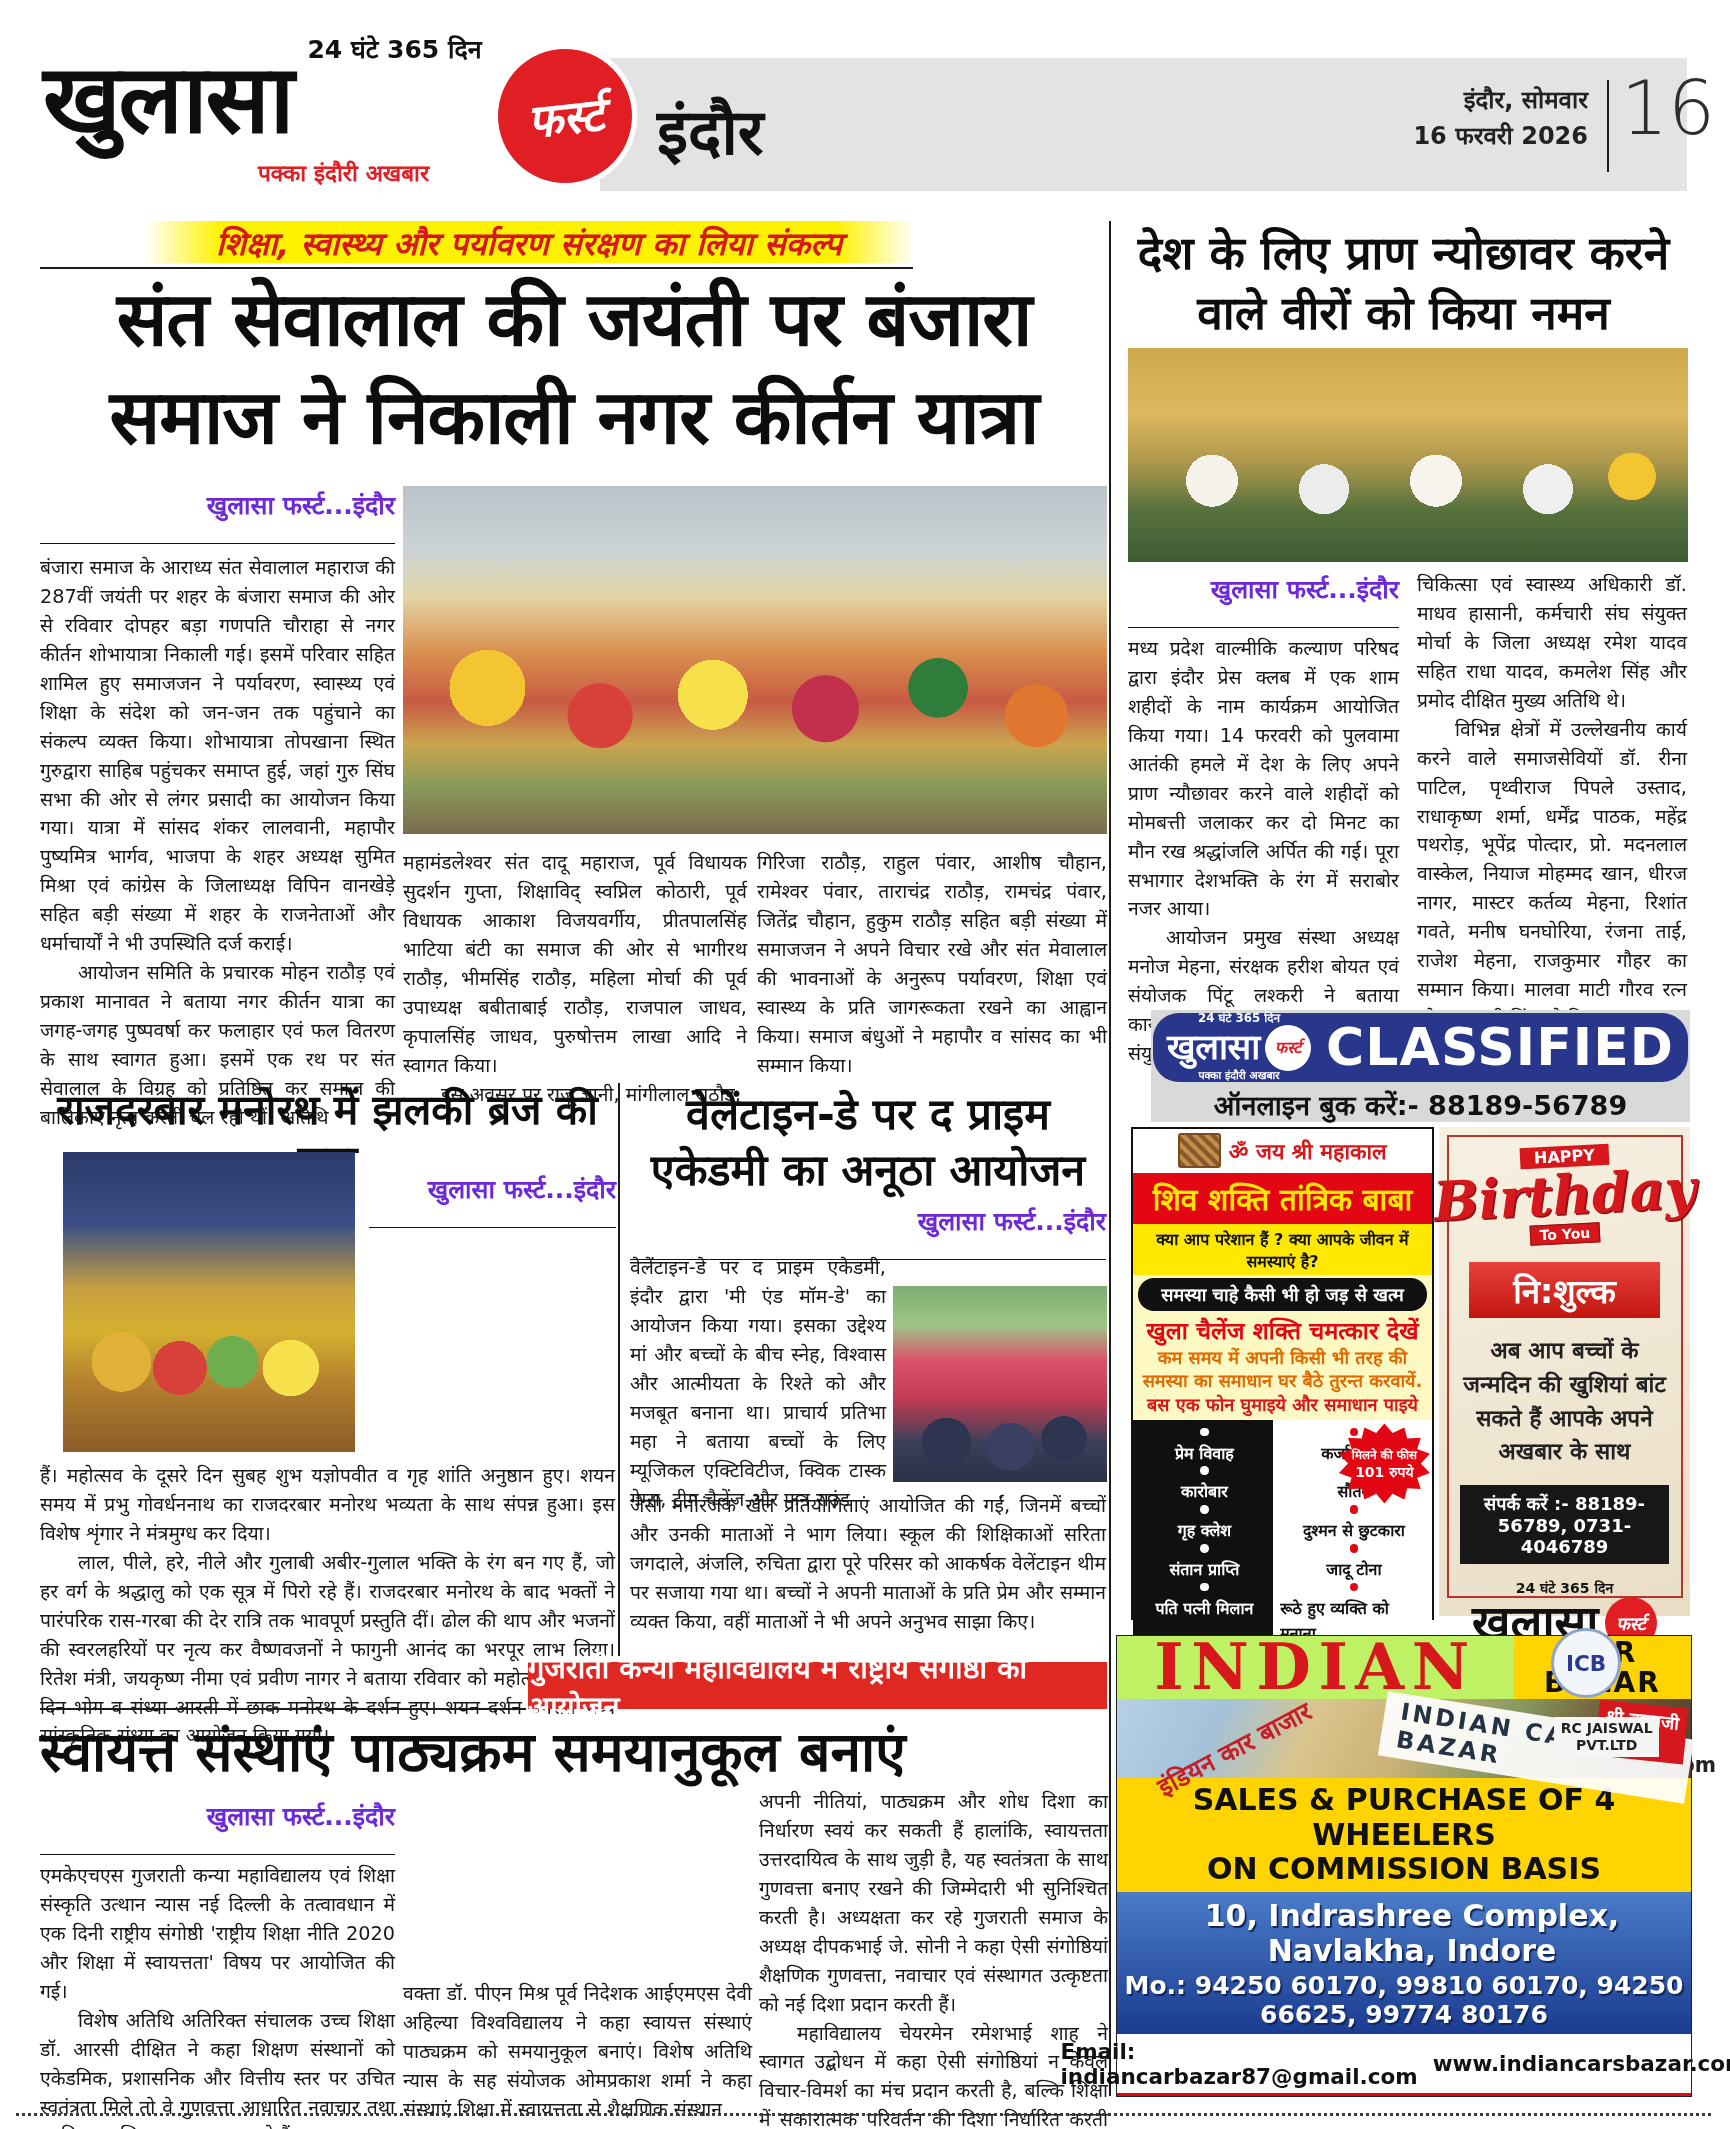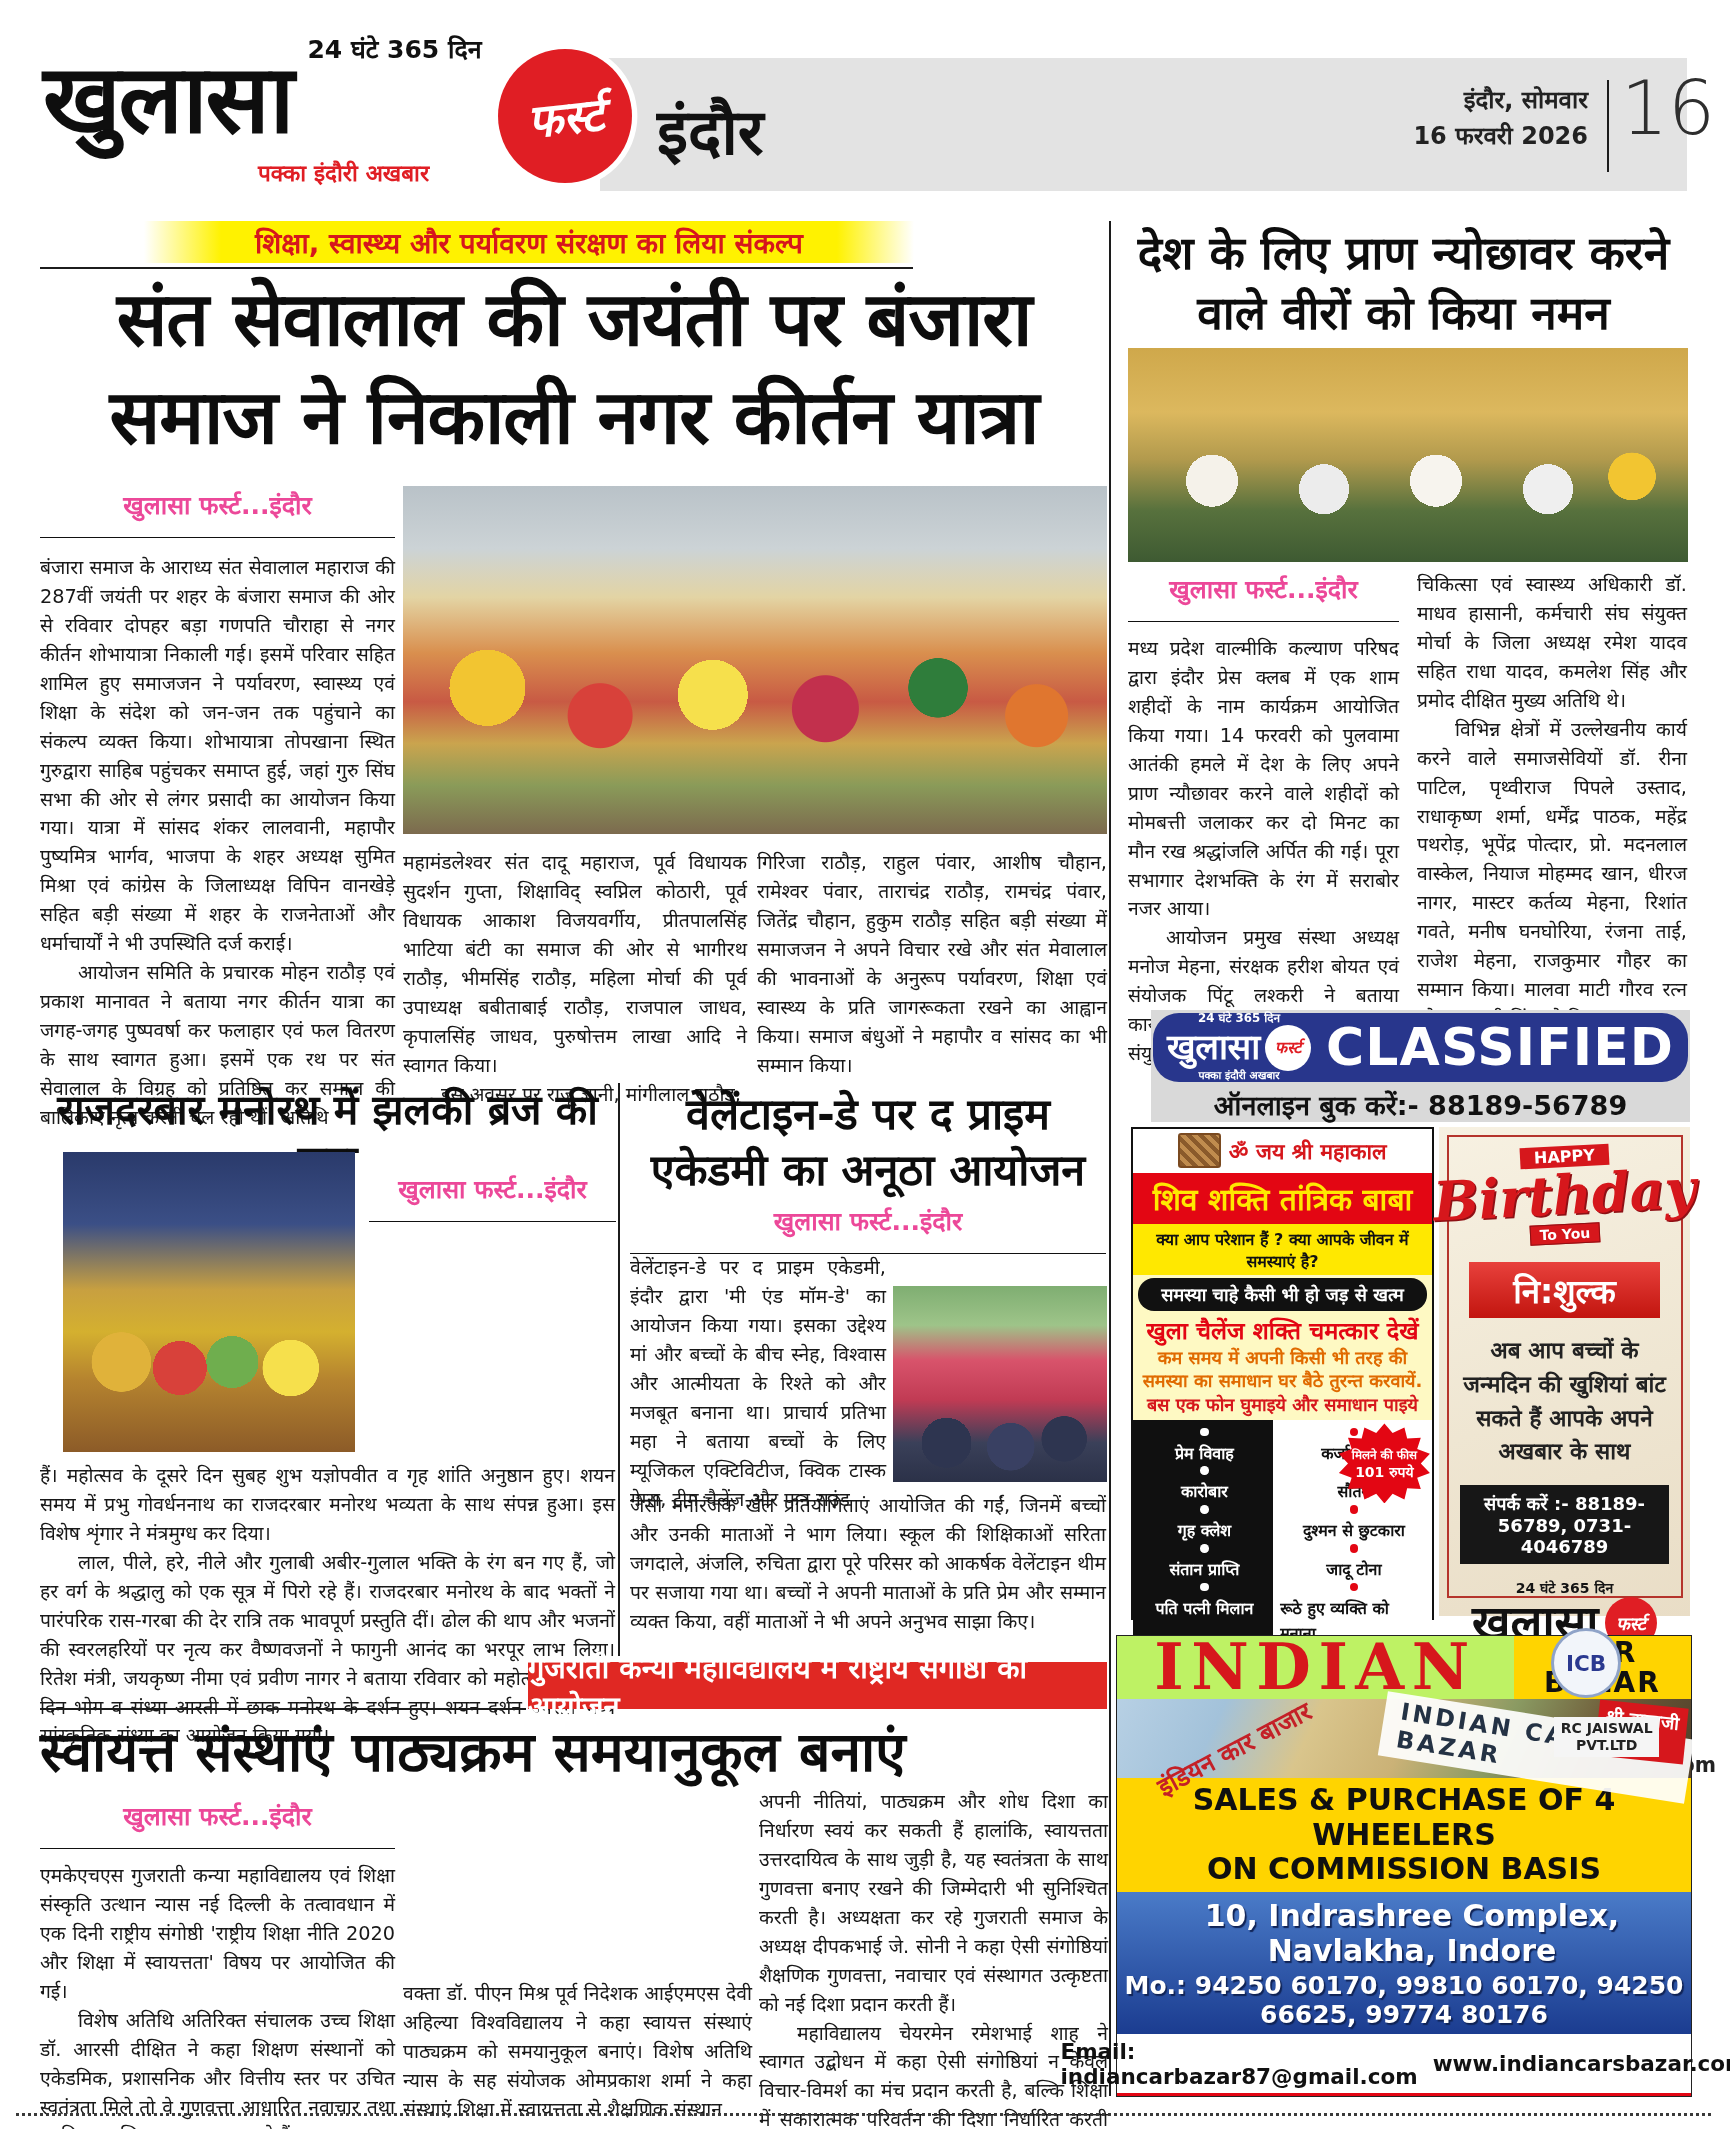--- a/index.html
+++ b/index.html
@@ -17,29 +17,29 @@
               align-items:center;justify-content:center;box-shadow:0 0 0 5.4px #fff;}
   .mast-badge span{color:#fff;font-size:46px;font-weight:900;font-style:italic;transform:rotate(-6deg);}
   .mast-sub{font-size:22.5px;font-weight:800;color:#e01e24;}
   .gray-band{background:#e3e3e3;}
   .edition{font-size:63px;font-weight:900;color:#111;}
   .dateblock{font-size:24px;font-weight:800;text-align:right;line-height:1.5;color:#222;}
   .pagenum{font-size:74px;font-weight:300;color:#2e2e2e;}
 
   
   .kicker{background:linear-gradient(90deg,rgba(255,242,0,0) 0%,#fff200 10%,#fff200 90%,rgba(255,242,0,0) 100%);
-          color:#d6171c;font-weight:800;font-size:28px;display:flex;align-items:center;justify-content:center;}
+          color:#d6171c;font-weight:800;font-size:32px;display:flex;align-items:center;justify-content:center;font-style:italic;}
   .headline{font-weight:900;color:#0d0d0d;text-align:center;line-height:1.25;}
   .h-main{font-size:75px;letter-spacing:-1.1px;}
   .h-right{font-size:46px;}
   .h-raj{font-size:41px;}
   .h-val{font-size:43px;}
   .h-sem{font-size:55px;}
-  .byline{font-weight:800;font-size:25px;text-align:center;border-bottom:1.6px solid #111;
-          padding-bottom:16px;color:#ec4899;}
+  .byline{font-weight:800;font-size:25px;text-align:right;border-bottom:1.6px solid #111;
+          padding-bottom:22px;color:#6d28d9;}
   .jt{font-size:19.3px;line-height:1.5;text-align:justify;color:#181818;}
   .jt p{margin:0;}
   .jt p.ind{text-indent:38px;}
   .redband{background:#e02823;color:#fff;font-weight:800;display:flex;align-items:center;justify-content:center;font-size:29px;}
 
   
   .photo{position:absolute;overflow:hidden;}
   .ph-lead{background:
       radial-gradient(circle at 12% 58%,#f2c531 0 38px,transparent 38px),
       radial-gradient(circle at 28% 66%,#d8413a 0 32px,transparent 33px),

